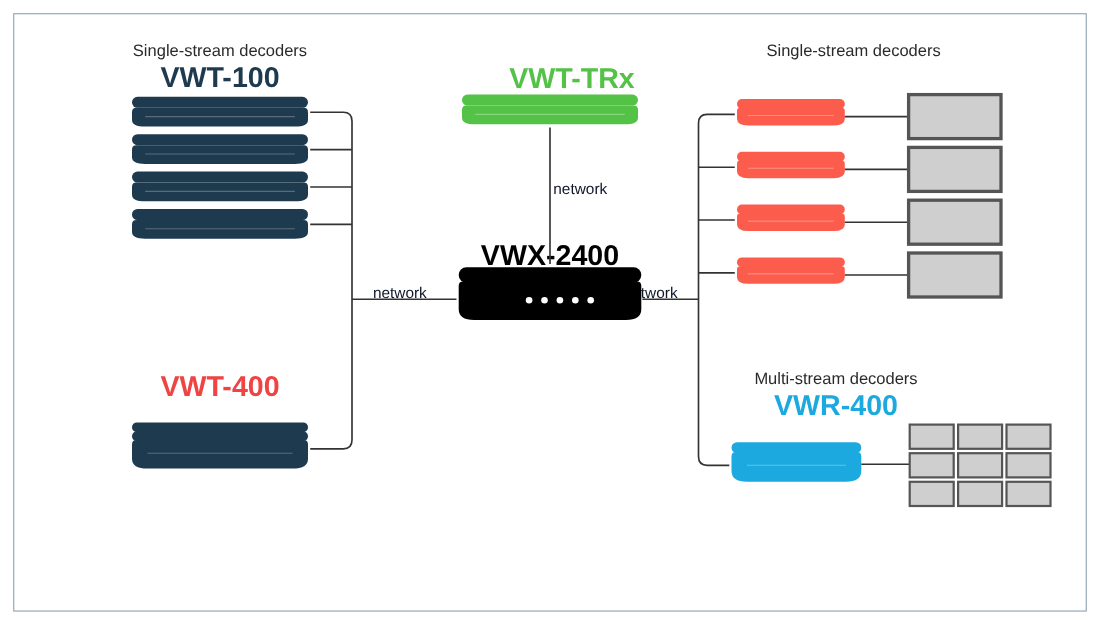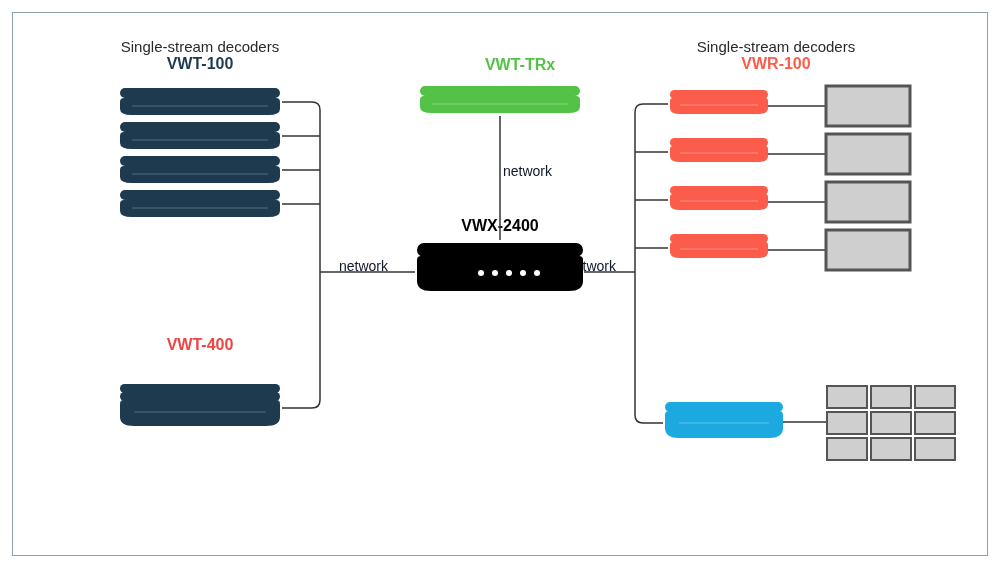--- a/index.html
+++ b/index.html
@@ -19,21 +19,21 @@
     border: 1px solid #8aa2b0;
   }
   .label {
     position: absolute;
     font-size: 15px;
     color: #2a2a2a;
     text-align: center;
     width: 220px;
   }
   .model {
-    font-size: 16px;
+    font-size: 26px;
     font-weight: 600;
   }
   .conn-label {
     position: absolute;
     font-size: 14px;
     color: #0f172a;
   }
   svg { position: absolute; overflow: visible; }
   .wire { fill: none; stroke: #333; stroke-width: 1.5; }
 </style>
@@ -54,24 +54,25 @@
 <div class="label" style="left:410px; top:56px;">
   <div class="model" style="color:#54c247">VWT-TRx</div>
 </div>
 
 <div class="label" style="left:390px; top:217px;">
   <div class="model" style="color:#000">VWX-2400</div>
 </div>
 
 <div class="label" style="left:666px; top:38px;">
   <div>Single-stream decoders</div>
-  <div class="model" style="color:#fc5c4c">VWR-100</div>
 </div>
 
 <div class="label" style="left:650px; top:336px;">
+  <div>Multi-stream decoders</div>
+  <div class="model" style="color:#1ca9e0">VWR-400</div>
 </div>
 
 <div class="conn-label" style="left:339px; top:258px;">network</div>
 <div class="conn-label" style="left:567px; top:258px;">network</div>
 <div class="conn-label" style="left:503px; top:163px;">network</div>
 
 <svg style="left:120px; top:88px;" width="160" height="140" viewBox="0 0 160 140">
   <g fill="#1e3a4f">
 
     <g>

